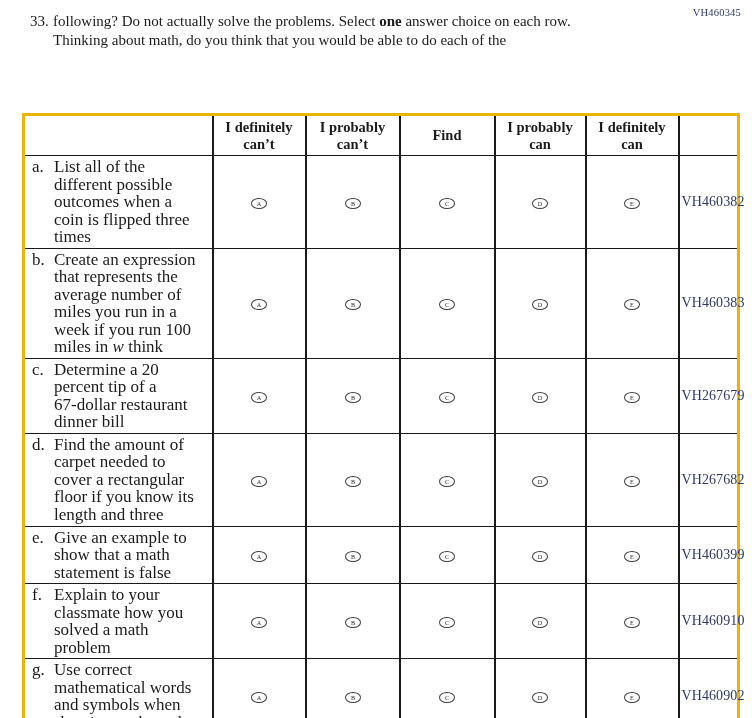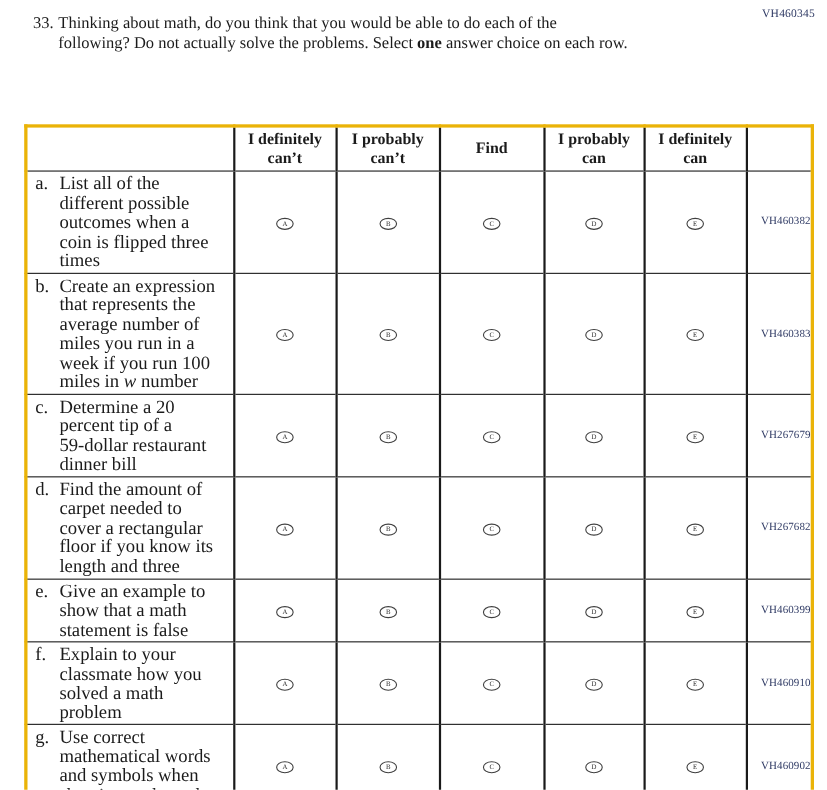--- a/index.html
+++ b/index.html
@@ -92,43 +92,43 @@
     font-size: 10px;
     line-height: 9px;
     text-align: center;
     color: #2b2b2b;
     transform: scale(0.62);
     transform-origin: center center;
   }
   td.code {
     vertical-align: middle;
     padding-left: 2px;
-    font-size: 10px;
+    font-size: 14px;
     color: #2f3a64;
     text-align: right;
     letter-spacing: 0.1px;
   }
   tbody tr.r-a { height: 90px; }
   tbody tr.r-b { height: 105px; }
   tbody tr.r-c { height: 74px; }
   tbody tr.r-d { height: 93px; }
   tbody tr.r-e { height: 55px; }
   tbody tr.r-f { height: 73px; }
   tbody tr.r-g { height: 75px; }
 </style>
 </head>
 <body>
 
 <div class="top-code">VH460345</div>
 
 <div class="question">
   <div class="qnum">33.</div>
   <div class="qtext">
+    <div><span>following? Do not actually solve the problems. Select </span><b>one</b><span> answer choice on each row.</span></div>
     <div>Thinking about math, do you think that you would be able to do each of the</div>
-    <div><span>following? Do not actually solve the problems. Select </span><b>one</b><span> answer choice on each row.</span></div>
   </div>
 </div>
 
 <table class="grid">
   <colgroup>
     <col style="width:189px">
       <col style="width:93px">
       <col style="width:94px">
       <col style="width:95px">
       <col style="width:91px">
@@ -167,37 +167,37 @@
     </tr>
     <tr class="r-b">
       <td class="stmt">
           <div class="stmt-inner">
             <span class="stmt-label">b.</span>
             <span class="stmt-text"><span>Create an expression
 that represents the
 average number of
 miles you run in a
 week if you run 100
-miles in </span><span class="ital">w</span><span> number</span></span>
+miles in </span><span class="ital">w</span><span> think</span></span>
           </div>
         </td>
       <td class="opt"><span class="bubble"><span class="bubble-letter">A</span></span></td>
       <td class="opt"><span class="bubble"><span class="bubble-letter">B</span></span></td>
       <td class="opt"><span class="bubble"><span class="bubble-letter">C</span></span></td>
       <td class="opt"><span class="bubble"><span class="bubble-letter">D</span></span></td>
       <td class="opt"><span class="bubble"><span class="bubble-letter">E</span></span></td>
       <td class="code">VH460383</td>
     </tr>
     <tr class="r-c">
       <td class="stmt">
           <div class="stmt-inner">
             <span class="stmt-label">c.</span>
             <span class="stmt-text"><span>Determine a 20
 percent tip of a
-59-dollar restaurant
+67-dollar restaurant
 dinner bill</span><span class="ital"></span><span></span></span>
           </div>
         </td>
       <td class="opt"><span class="bubble"><span class="bubble-letter">A</span></span></td>
       <td class="opt"><span class="bubble"><span class="bubble-letter">B</span></span></td>
       <td class="opt"><span class="bubble"><span class="bubble-letter">C</span></span></td>
       <td class="opt"><span class="bubble"><span class="bubble-letter">D</span></span></td>
       <td class="opt"><span class="bubble"><span class="bubble-letter">E</span></span></td>
       <td class="code">VH267679</td>
     </tr>

